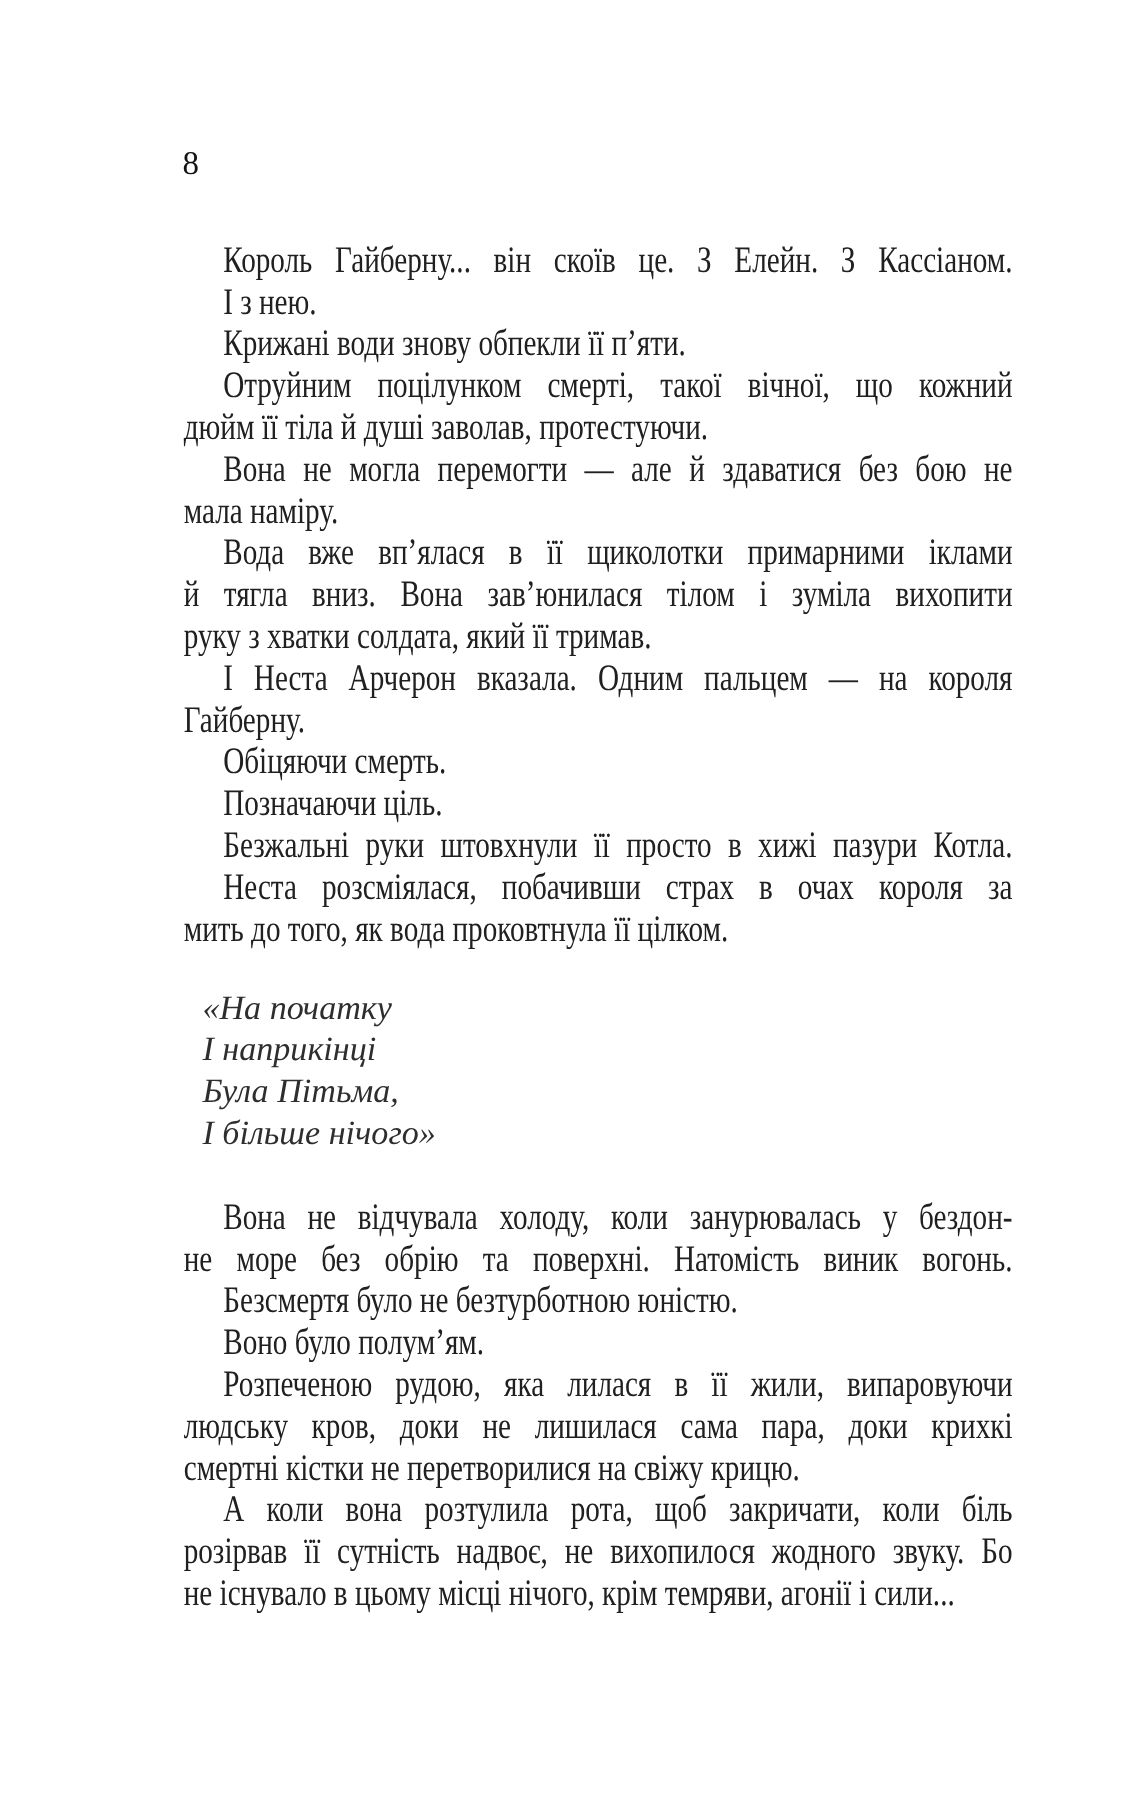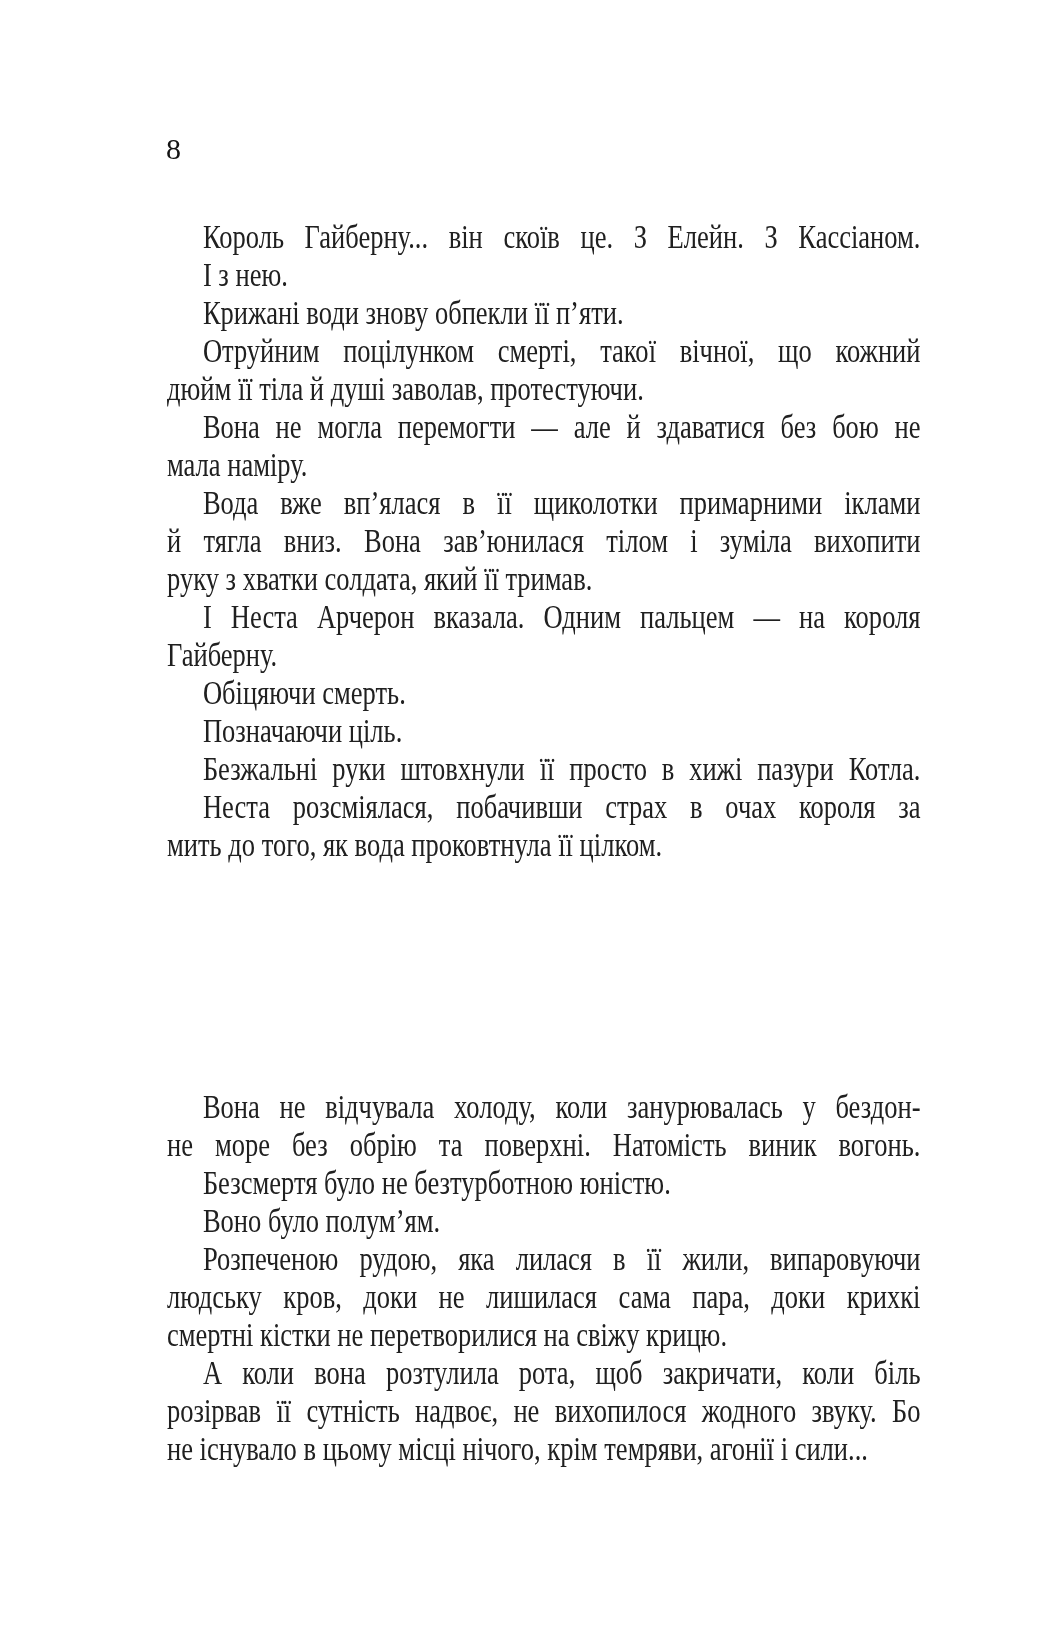--- a/index.html
+++ b/index.html
@@ -64,20 +64,26 @@
       <div class="line">руку з хватки солдата, який її тримав.</div>
       <div class="line ind jst">І Неста Арчерон вказала. Одним пальцем — на короля</div>
       <div class="line">Гайберну.</div>
       <div class="line ind">Обіцяючи смерть.</div>
       <div class="line ind">Позначаючи ціль.</div>
       <div class="line ind jst">Безжальні руки штовхнули її просто в хижі пазури Котла.</div>
       <div class="line ind jst">Неста розсміялася, побачивши страх в очах короля за</div>
       <div class="line">мить до того, як вода проковтнула її цілком.</div>
     </div>
 
+  <div class="verse">
+      <div class="line">«На початку</div>
+      <div class="line">І наприкінці</div>
+      <div class="line">Була Пітьма,</div>
+      <div class="line">І більше нічого»</div>
+    </div>
 
   <div class="prose block2">
       <div class="line ind jst">Вона не відчувала холоду, коли занурювалась у бездон-</div>
       <div class="line jst">не море без обрію та поверхні. Натомість виник вогонь.</div>
       <div class="line ind">Безсмертя було не безтурботною юністю.</div>
       <div class="line ind">Воно було полум’ям.</div>
       <div class="line ind jst">Розпеченою рудою, яка лилася в її жили, випаровуючи</div>
       <div class="line jst">людську кров, доки не лишилася сама пара, доки крихкі</div>
       <div class="line">смертні кістки не перетворилися на свіжу крицю.</div>
       <div class="line ind jst">А коли вона розтулила рота, щоб закричати, коли біль</div>

